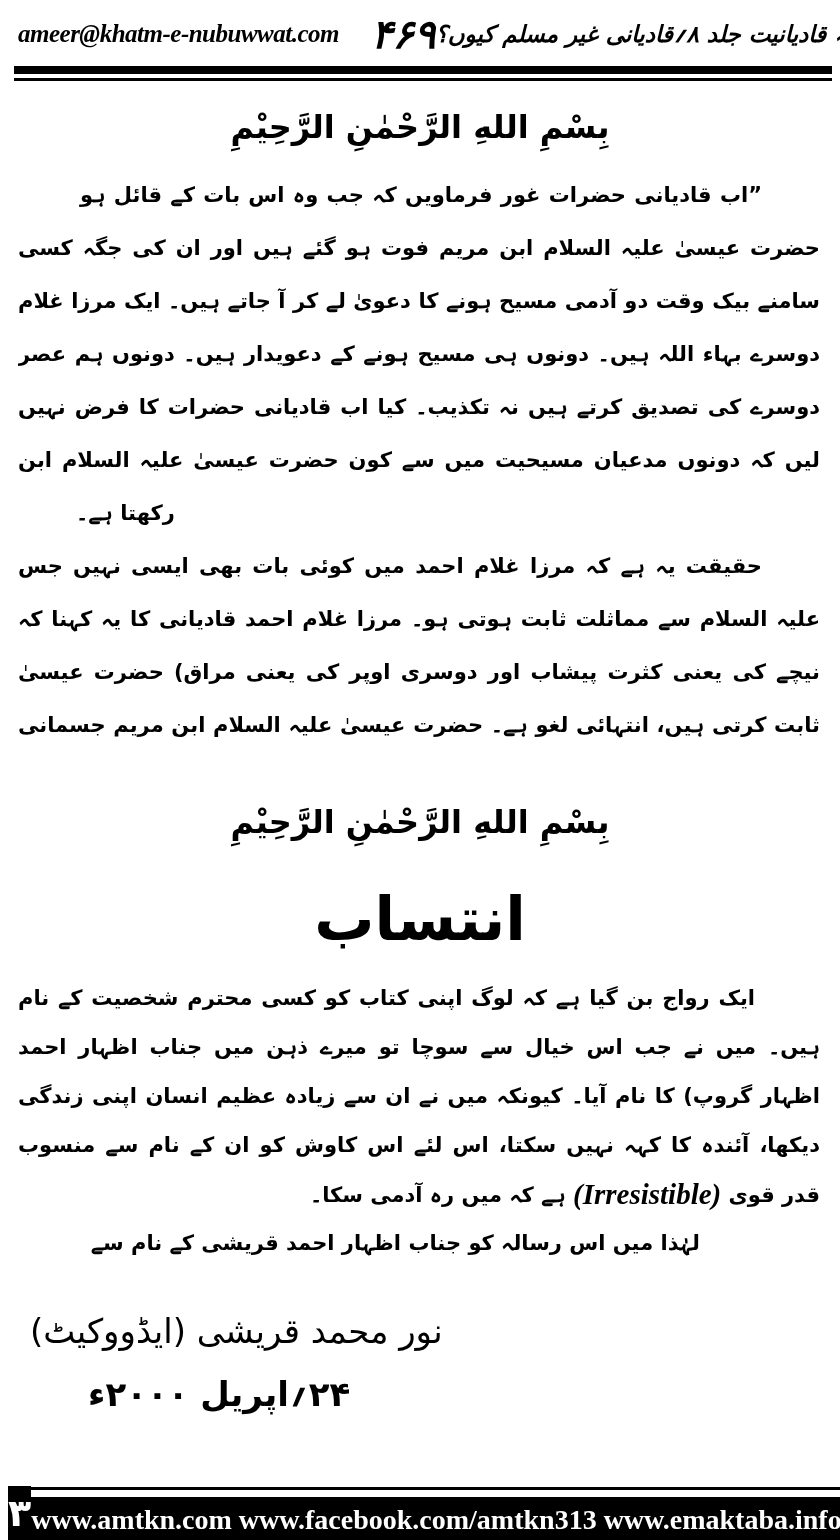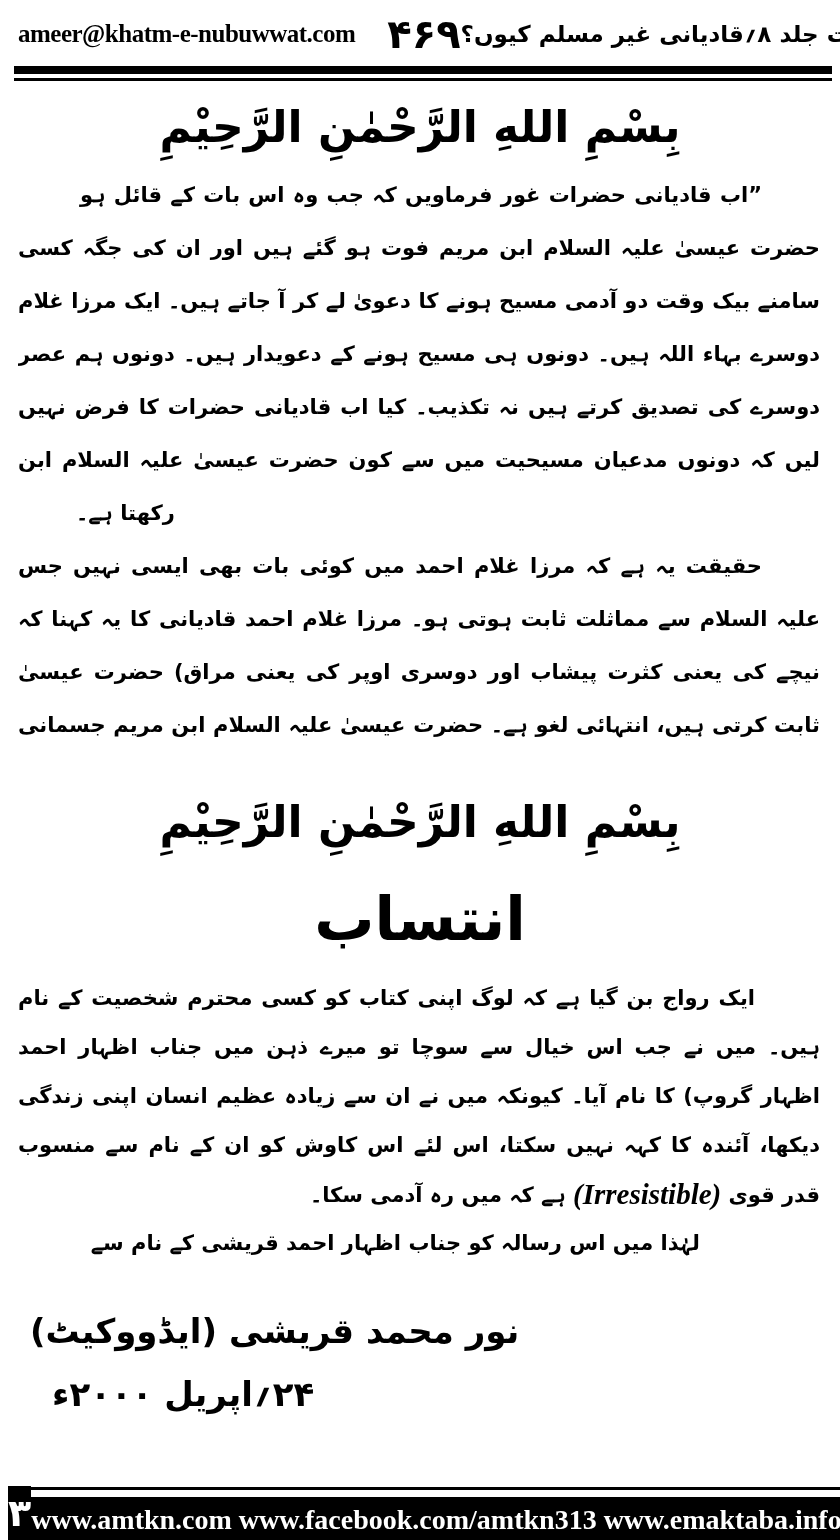--- a/index.html
+++ b/index.html
@@ -8,20 +8,21 @@
     background:#ffffff; color:#000;
     font-family:"DejaVu Sans", sans-serif;
     position:relative; overflow:hidden;
   }
   .page { position:absolute; inset:0; }
 
   
   .header {
     display:flex; align-items:center;
     padding:14px 6px 0 18px;
+    font-style:italic;
   }
   .header-email {
     font-family:"Liberation Serif", serif;
     font-weight:bold; font-size:25px; letter-spacing:-0.5px;
     white-space:nowrap;
   }
   .header-num {
     font-weight:bold; font-size:40px; line-height:40px;
     margin-left:32px; white-space:nowrap;
   }
@@ -32,21 +33,21 @@
   .rule {
     margin:12px 8px 0 14px;
     border-top:8px solid #000;
     border-bottom:3px solid #000;
     height:4px;
   }
 
   
   .bismillah {
     direction:rtl; text-align:center;
-    font-weight:bold; font-size:44px; line-height:44px;
+    font-weight:bold; font-size:32px; line-height:44px;
     margin-top:24px;
   }
   .bismillah.second { margin-top:48px; }
   .intisab-heading {
     direction:rtl; text-align:center;
     font-weight:bold; font-size:60px; line-height:70px;
     margin-top:40px;
   }
 
   
@@ -74,27 +75,27 @@
   .english-word {
     direction:ltr; unicode-bidi:isolate; display:inline-block;
     font-family:"Liberation Serif", serif;
     font-style:italic; font-weight:bold; font-size:29px;
     vertical-align:-2px;
   }
 
   
   .signature-line {
     direction:rtl; text-align:left;
-    font-weight:bold; font-size:34px; line-height:46px;
+    font-weight:normal; font-size:34px; line-height:46px;
     margin-top:40px; padding-left:30px;
   }
   .date-line {
     direction:rtl; text-align:left;
     font-weight:bold; font-size:34px; line-height:48px;
-    margin-top:16px; padding-left:52px;
+    margin-top:16px; padding-left:88px;
   }
 
   
   .footer {
     position:absolute; left:0; right:0; bottom:0;
     height:54px; display:flex;
   }
   .page-box {
     margin-left:8px; width:90px; background:#000; color:#fff;
     display:flex; align-items:center; justify-content:center;

